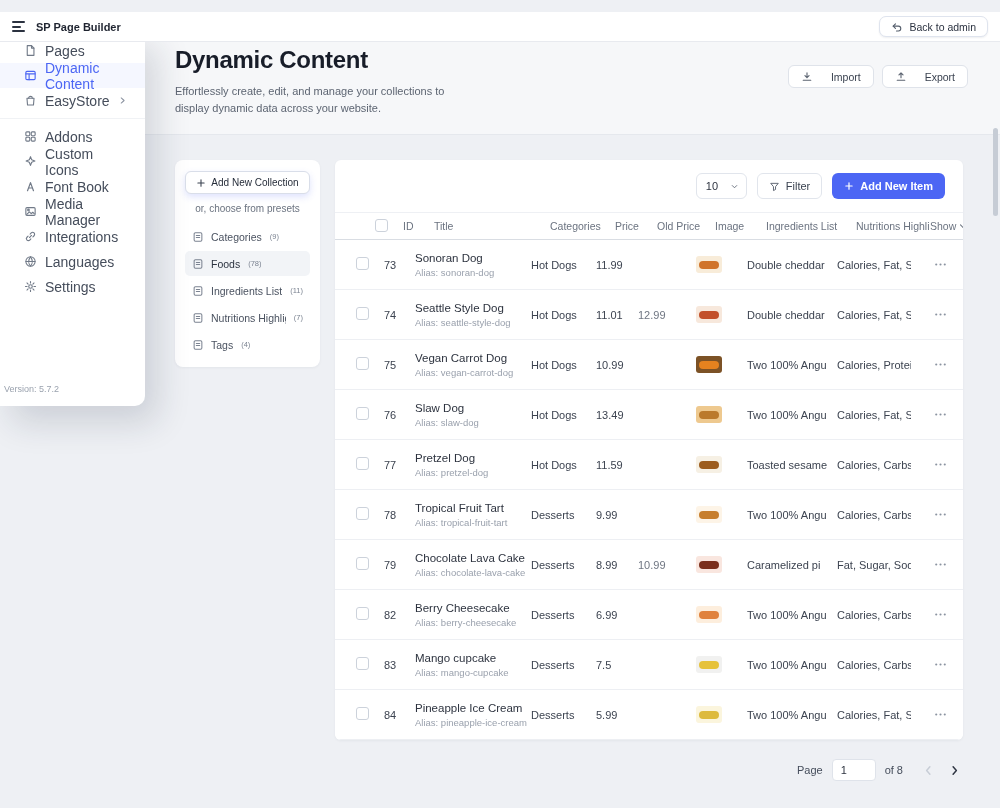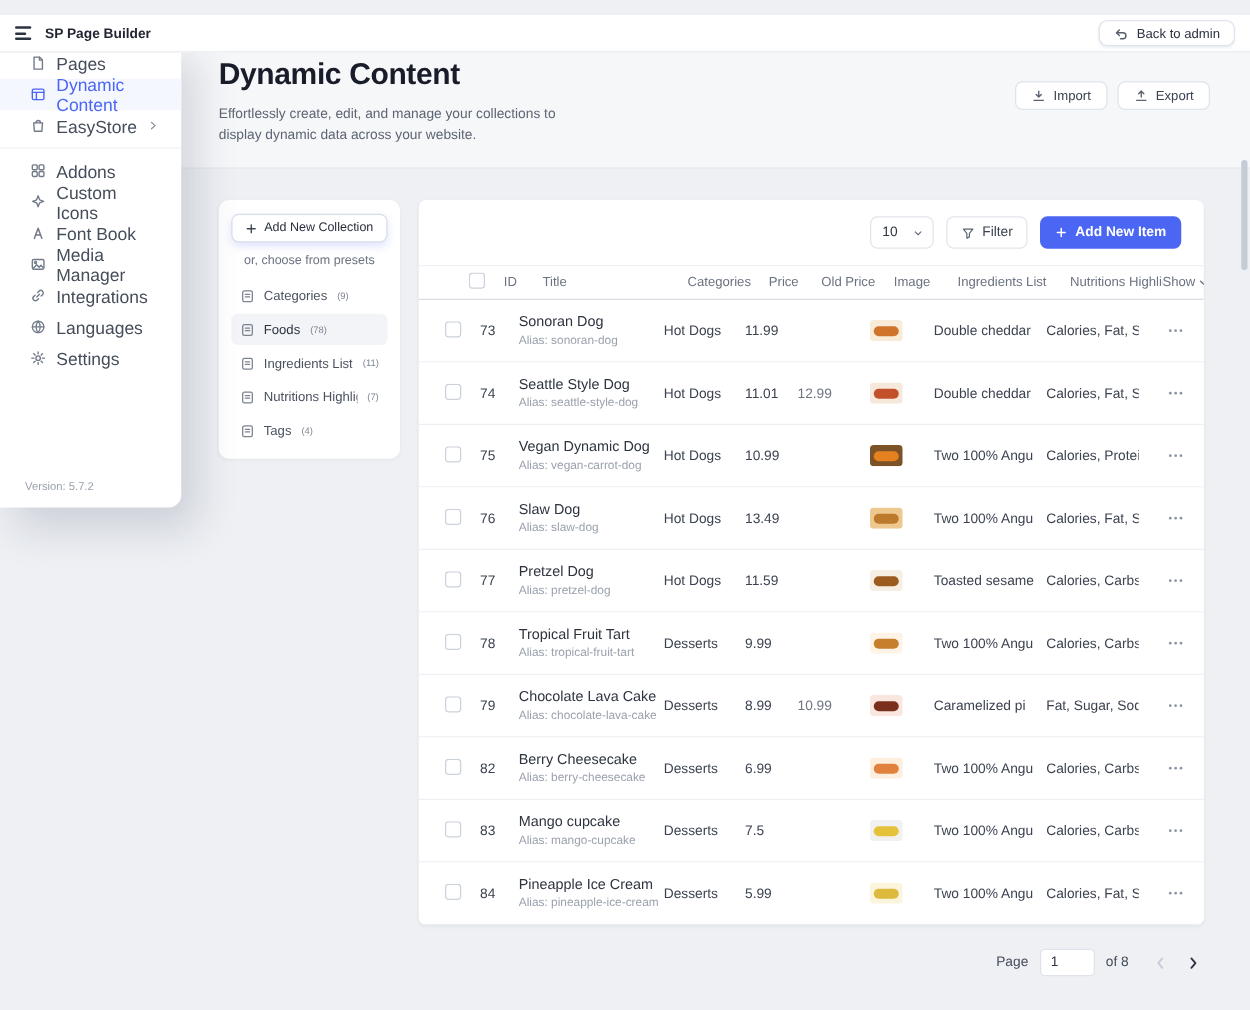--- a/index.html
+++ b/index.html
@@ -20,29 +20,29 @@
   .back-btn .ic { color:#555e6c; display:flex; }
 
   
   .drawer { position:absolute; top:30px; left:0; width:145px; height:376px; background:#fff; z-index:25; box-shadow:12px 16px 34px rgba(25,35,60,.16); border-radius:0 0 10px 0; display:flex; flex-direction:column; padding-top:8px; }
   .ditem { display:flex; align-items:center; gap:8px; height:25px; padding:0 24px; font-size:14px; color:#454d5b; cursor:pointer; background:none; border:none; text-align:left; width:100%; }
   .ditem .ic { color:#717a88; display:flex; flex:0 0 auto; }
   .ditem.active { color:var(--accent); background:#f5f7ff; }
   .ditem.active .ic { color:var(--accent); }
   .ditem .chev { margin-left:auto; color:#8b93a0; display:flex; }
   .d-divider { height:1px; background:#f0f2f5; margin:5px 0; }
-  .version { margin-top:auto; padding:10px 20px 12px; font-size:9px; color:#9aa2ae; }
+  .version { margin-top:auto; padding:10px 4px 12px; font-size:9px; color:#9aa2ae; }
 
   
   .page { position:absolute; top:30px; left:0; right:0; bottom:0; display:flex; flex-direction:column; }
   .page-header { background:#f6f7f9; border-bottom:1px solid #e5e8ed; padding:16px 32px 18px 175px; display:flex; justify-content:space-between; }
   .ph-title { font-size:24px; font-weight:bold; color:#181d29; letter-spacing:-0.3px; }
   .ph-sub { margin-top:9px; font-size:11px; line-height:1.5; color:#5d6572; max-width:305px; }
   .ph-actions { display:flex; gap:8px; align-items:flex-start; padding-top:19px; }
-  .btn-light { display:flex; align-items:center; gap:6px; height:23px; padding:0 12px; background:#fff; border:1px solid #dfe3ea; border-radius:6px; font-size:10.5px; color:#3a4250; cursor:pointer; }
+  .btn-light { display:flex; align-items:center; gap:18px; height:23px; padding:0 12px; background:#fff; border:1px solid #dfe3ea; border-radius:6px; font-size:10.5px; color:#3a4250; cursor:pointer; }
   .btn-light .ic { color:#5b6370; display:flex; }
 
   .content { flex:1; display:flex; gap:15px; padding:25px 37px 0 175px; align-items:flex-start; min-height:0; }
 
   
   .panel { width:145px; background:#fff; border-radius:8px; padding:11px 10px 10px; box-shadow:0 1px 3px rgba(20,30,60,.05); flex:0 0 auto; }
   .add-collection { width:100%; height:23px; display:flex; align-items:center; justify-content:center; gap:5px; background:#fff; border:1px solid #d9dee9; border-radius:6px; font-size:10px; color:#262d3a; cursor:pointer; box-shadow:0 3px 7px rgba(76,102,244,.18); }
   .add-collection .ic { color:#3a4250; display:flex; }
   .presets { display:block; text-align:center; font-size:10px; color:#6b7380; margin:9px auto 10px; cursor:pointer; background:none; border:none; }
   .clist { display:flex; flex-direction:column; gap:2px; }
@@ -420,21 +420,21 @@
                     <circle cx="11.6" cy="7" r="1.15"></circle>
                   </svg>
                 </button>
               </div>
             </div>
 
             <div class="gridrow trow">
               <div class="cell"><span class="checkbox"></span></div>
               <div class="cell">75</div>
               <div class="cell">
-                <div class="t">Vegan Dynamic Dog</div>
+                <div class="t">Vegan Carrot Dog</div>
                 <div class="a">Alias: vegan-carrot-dog</div>
               </div>
               <div class="cell">Hot Dogs</div>
               <div class="cell">10.99</div>
               <div class="cell c-old"></div>
               <div class="cell"><span class="thumb" style="background: rgb(124, 82, 38);">
                   <span class="thumb-fg" style="background: rgb(229, 130, 31);"></span>
                 </span></div>
               <div class="cell">Two 100% Angu</div>
               <div class="cell">Calories, Protein</div>

